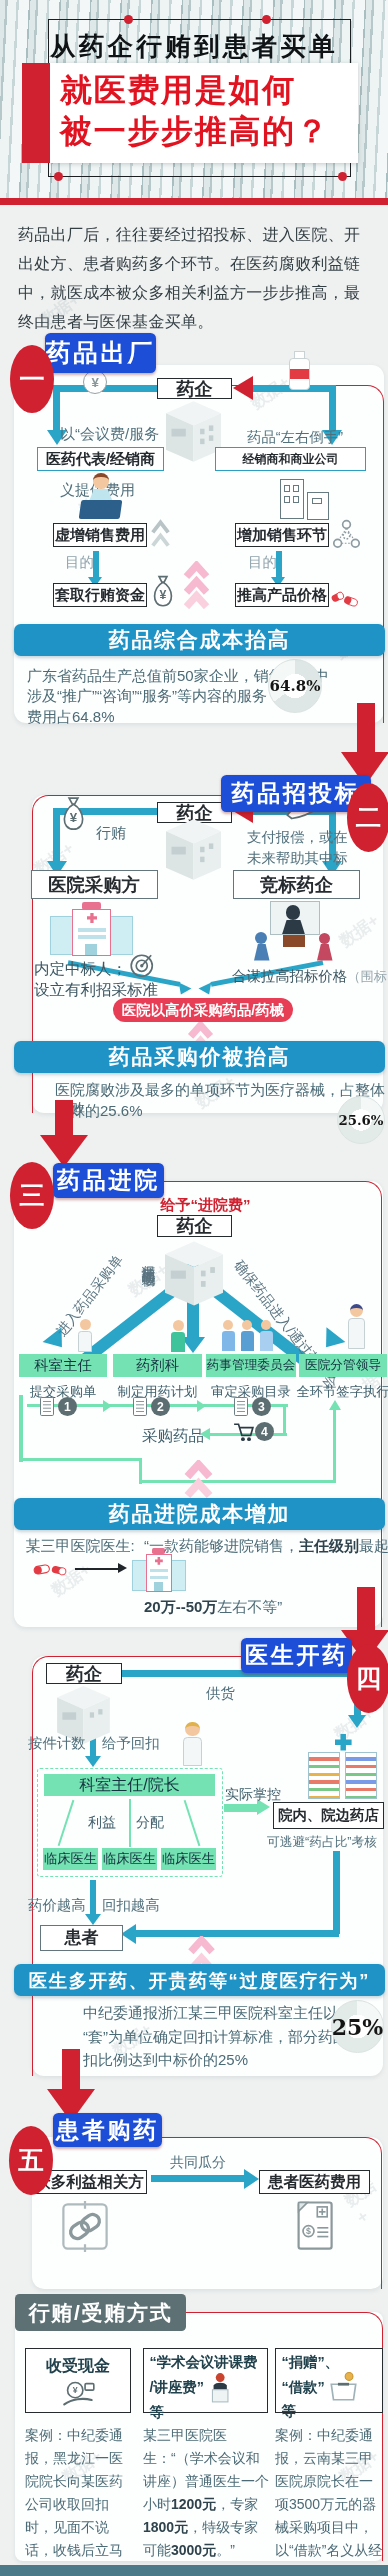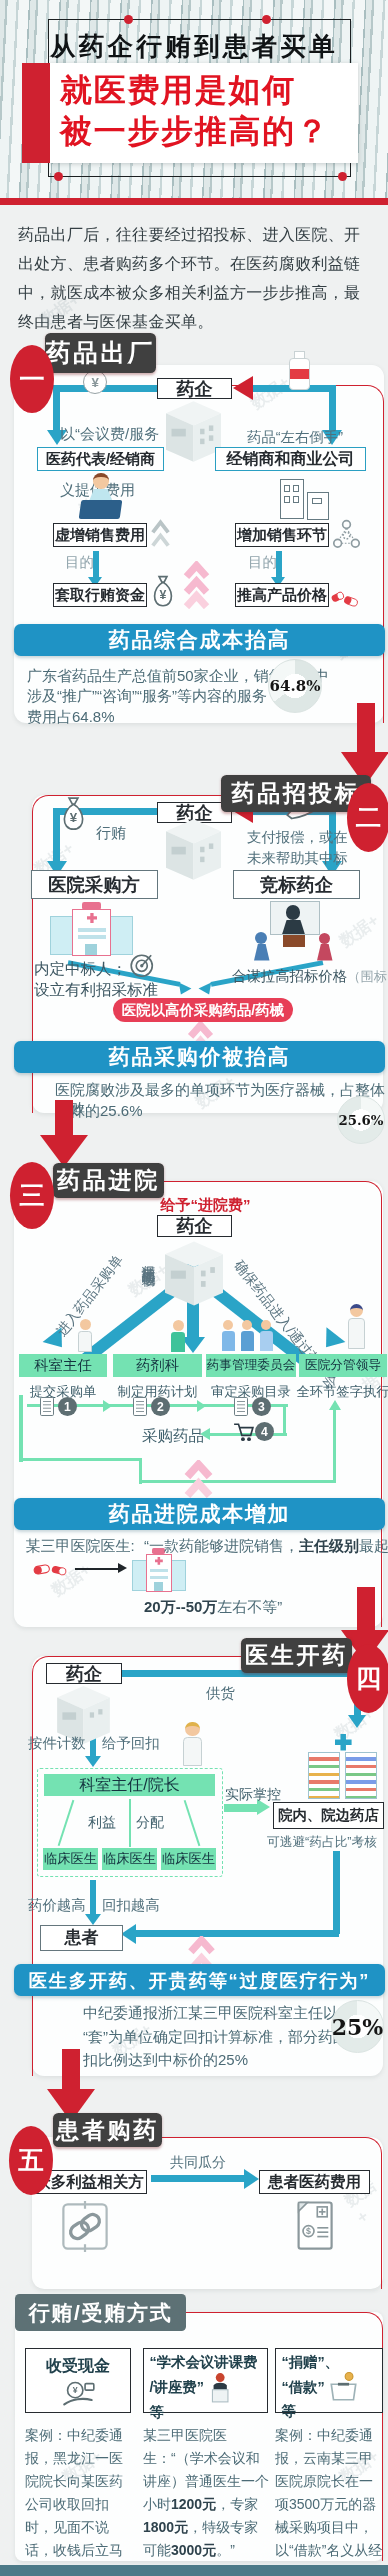--- a/index.html
+++ b/index.html
@@ -2,21 +2,21 @@
 <html style="font-size:9px"><head>
 <meta charset="utf-8">
 <style>
 *{margin:0;padding:0;box-sizing:border-box}
 html,body{width:388px;font-family:"Liberation Sans","DejaVu Sans",sans-serif}
 #canvas{position:relative;width:388px;height:2576px;background:#eff1f1;overflow:hidden}
 .ab{position:absolute}
 .flex{display:flex;align-items:center;justify-content:center}
 .panel{position:absolute;background:#fdfefe;border-radius:12.2px;box-shadow:0 1.1px 4.4px rgba(90,105,110,.12);z-index:1}
 .rbord{position:absolute;border:0 solid #cf2130;z-index:2}
-.tab{position:absolute;background:#404040;color:#fff;font-weight:800;display:flex;align-items:center;justify-content:center;letter-spacing:2.8px;border-radius:5.5px;z-index:6;box-shadow:0 1.1px 2.8px rgba(120,20,25,.35)}
+.tab{position:absolute;background:#1d4ed8;color:#fff;font-weight:800;display:flex;align-items:center;justify-content:center;letter-spacing:2.8px;border-radius:5.5px;z-index:6;box-shadow:0 1.1px 2.8px rgba(120,20,25,.35)}
 .ncirc{position:absolute;background:#cf2130;color:#fff;border-radius:50%;display:flex;align-items:center;justify-content:center;font-weight:800;font-size:25.5px;z-index:7}
 .bx{position:absolute;border:1.7px solid #262b30;background:#fff;color:#262b30;font-weight:700;display:flex;align-items:center;justify-content:center;z-index:4}
 .tealb{border-color:#2a9fc2}
 .grayb{border-color:#64767d}
 .gbx{position:absolute;background:#74e2b2;color:#14333f;font-weight:400;display:flex;align-items:center;justify-content:center;z-index:4;font-size:14.4px}
 .banner{position:absolute;left:14px;width:371px;background:#1f93c5;border-radius:6.7px;color:#fff;font-weight:700;display:flex;align-items:center;justify-content:center;letter-spacing:1.7px;z-index:5;box-shadow:0 1.1px 3.3px rgba(40,90,110,.25)}
 .tl{position:absolute;background:#2aa4c7;z-index:3}
 .ml{position:absolute;background:#74e2b2;z-index:3}
 .tri{position:absolute;width:0;height:0;z-index:3}
 .lbl{position:absolute;color:#51707c;z-index:4}
@@ -103,21 +103,21 @@
         <rect x="62" y="68" width="8" height="10" fill="#c3cfd0"></rect>
         <rect x="78" y="62" width="8" height="10" fill="#c3cfd0"></rect>
         <rect x="10" y="50" width="26" height="14" fill="#c3cfd0"></rect>
       </svg>
   </div>
   <div class="lbl" style="left:60px;top:420px;width:105px;font-size:15px;line-height:28px">以“会议费/服务费/咨询费”等名义提供费用</div>
   <div class="lbl" style="left:247px;top:428px;width:127px;font-size:14.4px;white-space:nowrap">药品“左右倒手”</div>
   <div class="bx tealb" style="left:37px;top:447px;width:127px;height:24.4px;font-size:15px">
       <span>医药代表/经销商</span>
     </div>
-  <div class="bx tealb" style="left:215px;top:447px;width:151px;height:24.4px;font-size:16px">
+  <div class="bx tealb" style="left:215px;top:447px;width:151px;height:24.4px;font-size:12px">
       <span>经销商和商业公司</span>
     </div>
   <div class="icon" style="left:76px;top:473px;width:50px;height:47px">
     <div style="position:absolute;left:17px;top:0;width:15.5px;height:15.5px;border-radius:50%;background:#f3c8a0;border-top:4.4px solid #8a4a2a"></div>
     <div style="position:absolute;left:8.3px;top:15.5px;width:33px;height:14.4px;background:#bfe6ef;clip-path:polygon(12% 100%,30% 0,70% 0,88% 100%)"></div>
     <div style="position:absolute;left:4.4px;top:27px;width:41px;height:19px;background:#2c5f8a;border-radius:2.2px;transform:skewX(-8deg)"></div>
   </div>
   <div class="icon" style="left:280px;top:476px;width:51px;height:43px">
     <div style="position:absolute;left:0;top:3.3px;width:24.4px;height:40px;border:1.7px solid #667a82;background:#fff"></div>
     <div style="position:absolute;left:4.4px;top:9px;width:5.5px;height:6.7px;border:1.1px solid #667a82"></div>

